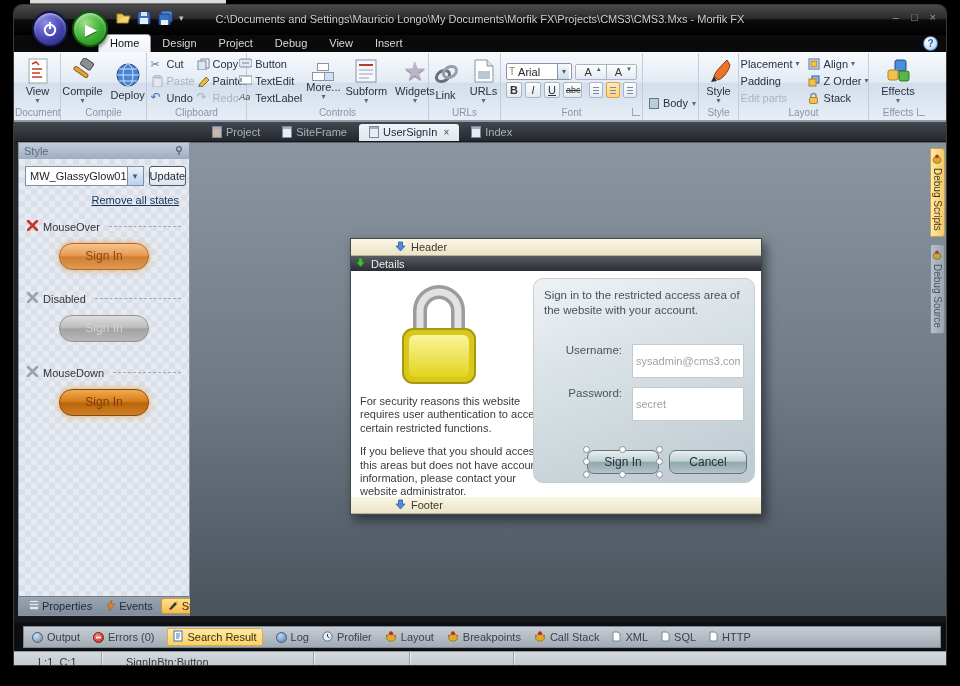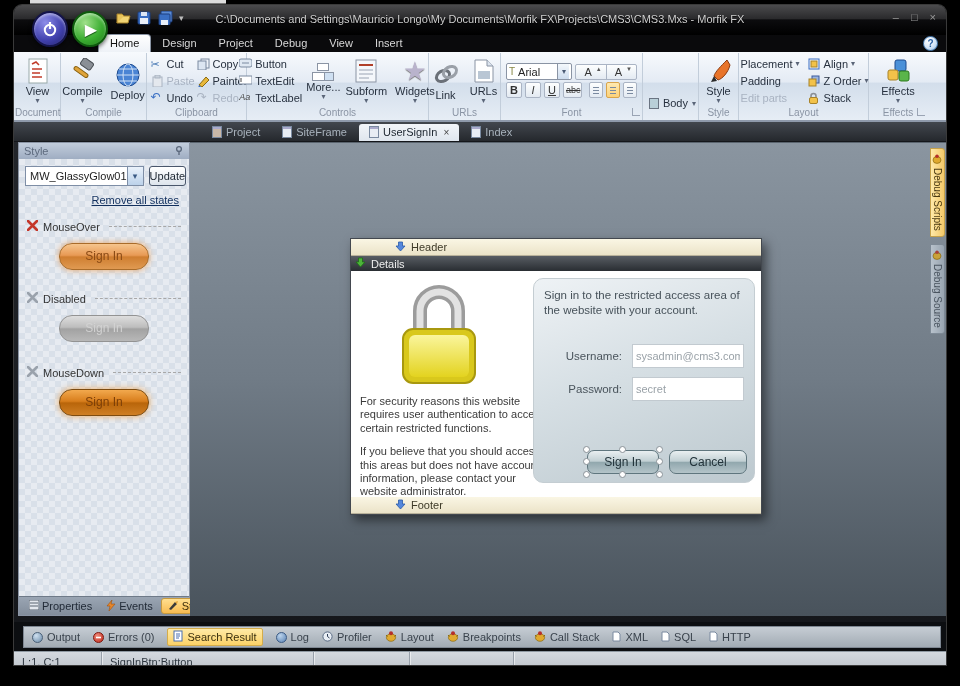--- a/index.html
+++ b/index.html
@@ -127,43 +127,43 @@
   .band.light { background:linear-gradient(180deg,#faf6e4,#ebe3c8); color:#3e3a28; border-bottom:1px solid #b8b19a;padding-left:44px; }
   .band.dark { height:15px; background:linear-gradient(180deg,#585d63,#292d32); color:#eee; }
   .form-body { position:relative; height:226px; background:#fff; }
   .lockwrap { position:absolute; left:40px; top:6px; }
   .paras { position:absolute; left:9px; top:124px; width:188px; font-size:11px; color:#3a3a3a; line-height:1.22; }
   .paras p + p { margin-top:10px; }
 
   .signin-panel { position:absolute; top:7px; right:6px; width:222px; height:205px;
      background:linear-gradient(160deg,#eef2f5 0%,#d6dfe4 45%,#bdc9cf 100%); border:1px solid #c4cdd2; border-radius:10px; }
   .intro { padding:9px 10px 0; font-size:11.5px; color:#47525a; line-height:1.3; }
-  .fieldrow { display:flex; align-items:center; margin:9px 10px 0; }
+  .fieldrow { display:flex; align-items:flex-start; margin:9px 10px 0; }
   .fieldrow label { width:88px; text-align:right; padding-right:10px; font-size:11.5px; color:#4a545c; }
-  .fieldrow input { width:112px; height:24px; border:1px solid #c2cad0; background:#fff; font-size:11px; color:#9aa2a8; padding:4px 3px; font-family:"Liberation Sans",sans-serif; }
+  .fieldrow input { width:112px; height:34px; border:1px solid #c2cad0; background:#fff; font-size:11px; color:#9aa2a8; padding:4px 3px; font-family:"Liberation Sans",sans-serif; }
   .fieldrow.first { margin-top:26px; }
   .btnrow { position:absolute; right:7px; bottom:8px; display:flex; gap:10px; }
   .glassbtn { height:24px; background:linear-gradient(180deg,#e9eff1 0%,#c2d0d4 46%,#92a8ae 52%,#b4c4c9 100%);
      border:1px solid #5f767e; border-radius:7px; font-size:12px; color:#22333a; text-align:center; line-height:22px; }
   .btn-signin { width:72px; position:relative; }
   .btn-cancel { width:78px; }
   .handle { position:absolute; width:7px; height:7px; background:#fff; border:1px solid #8a9298; border-radius:50%; z-index:3; }
   .h-tl{left:-5px;top:-5px;} .h-tc{left:calc(50% - 4px);top:-5px;} .h-tr{right:-5px;top:-5px;}
   .h-ml{left:-5px;top:calc(50% - 4px);} .h-mr{right:-5px;top:calc(50% - 4px);}
   .h-bl{left:-5px;bottom:-5px;} .h-bc{left:calc(50% - 4px);bottom:-5px;} .h-br{right:-5px;bottom:-5px;}
 
   
   .debugbar { height:22px; margin:4px 5px 0 9px; background:linear-gradient(180deg,#c6cdd4,#a2abb4); border:1px solid #7e8792; display:flex; align-items:center; gap:13px; padding:0 8px; }
   .dbg-item { display:flex; align-items:center; gap:4px; font-size:11px; color:#39424c; white-space:nowrap; }
   .dbg-item.active { background:linear-gradient(#ffeaa6,#fbd268); border:1px solid #d4ac4a; border-radius:2px; padding:1px 5px; color:#3a2f0e; }
   .dot-ic { width:11px; height:11px; border-radius:50%; display:inline-block; }
 
   
   .statusbar { height:21px; margin-top:3px; background:linear-gradient(180deg,#d4d9df,#bcc2c9); border-top:1px solid #8f99a2; display:flex; font-size:11px; color:#2e3740; }
-  .sb-seg { border-right:1px solid #98a0aa; box-shadow:1px 0 0 rgba(255,255,255,.55); display:flex; align-items:center; padding:0 8px; }
+  .sb-seg { border-right:1px solid #98a0aa; box-shadow:1px 0 0 rgba(255,255,255,.55); display:flex; align-items:center; padding:0 24px; }
   .sb-1{width:88px;} .sb-2{width:212px;} .sb-3{width:96px;} .sb-4{width:104px;} .sb-5{flex:1; border-right:none;}
 </style>
 </head>
 <body>
 
 <div class="stage">
   <div class="backwin"></div>
 
   <div class="window">
 

